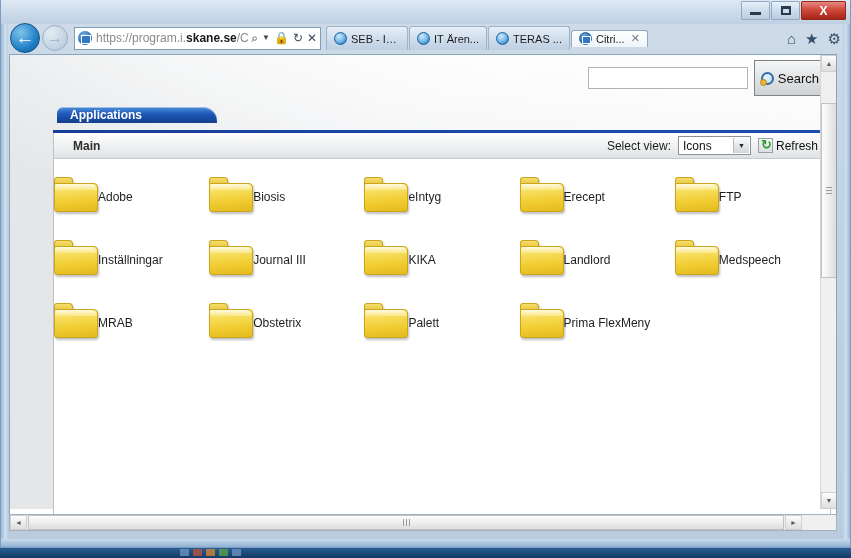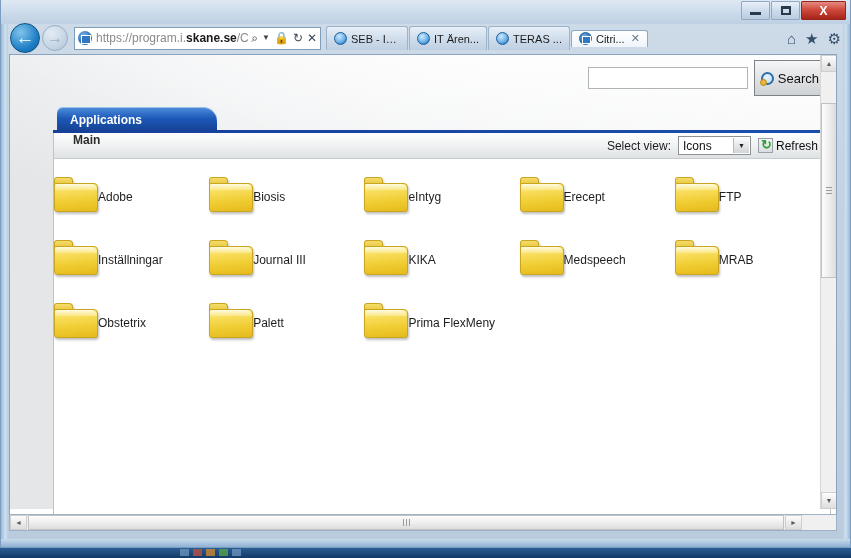--- a/index.html
+++ b/index.html
@@ -162,39 +162,39 @@
     background: radial-gradient(circle at 40% 35%, #eaf4ff, #bcdcf6);
   }
   .mag:after{ content:""; position:absolute; left:-3px; bottom:-3px; width:5px; height:5px;
     background:#e8b53a; border:1px solid #b9861b; border-radius:50%; }
 
   
   .app-panel { position:absolute; left:43px; top:52px; width:778px; height:420px; }
 
   .tabstrip { position:relative; height:26px; }
   .apps-tab {
-    position:absolute; left:4px; top:0; width:160px; height:26px;
+    position:absolute; left:4px; top:0; width:160px; height:16px;
     background: linear-gradient(180deg,#4f8fdb 0%, #1c58b8 45%, #143f8c 100%);
     border-radius:6px 14px 0 0;
     color:#ffffff; font-size:12px; font-weight:bold;
     display:flex; align-items:center; padding-left:13px;
     box-shadow: inset 0 1px 0 rgba(255,255,255,.45);
     cursor:pointer;
   }
   .tabstrip-rule {
     position:absolute; left:0; bottom:0; width:778px; height:3px;
     background: linear-gradient(90deg,#16409a,#1b4fae);
   }
 
   .panel-body {
     position:relative; width:778px; height:394px;
     background:#ffffff; border:1px solid #bcc3c9; border-top:none;
   }
   .panel-header {
-    height:26px; display:flex; 
+    height:26px; display:flex; align-items:center;
     background: linear-gradient(180deg,#ffffff,#eef0f1 55%,#dfe2e4);
     border-bottom:1px solid #c6ccd1;
     padding:0 6px;
   }
   .panel-title { font-size:12px; font-weight:bold; color:#2c2c2c; padding-left:13px; }
   .panel-tools { margin-left:auto; display:flex; align-items:center; gap:7px; padding-right:6px; }
   .sel-label { font-size:12px; color:#1c1c1c; }
   .sel-box {
     width:73px; height:19px; border:1px solid #8c9196; background:#fff;
     display:flex; align-items:center; padding-left:4px; font-size:12px; color:#111;
@@ -480,20 +480,28 @@
                 <span class="fold"></span>
             </span>
             <span class="app-label">KIKA</span>
           </div>
           <div class="app-item">
             <span class="folder">
               <span class="tab-lip"></span>
                 <span class="body"></span>
                 <span class="fold"></span>
             </span>
+            <span class="app-label">Landlord</span>
+          </div>
+          <div class="app-item">
+            <span class="folder">
+              <span class="tab-lip"></span>
+                <span class="body"></span>
+                <span class="fold"></span>
+            </span>
             <span class="app-label">Medspeech</span>
           </div>
 
           <div class="app-item">
             <span class="folder">
               <span class="tab-lip"></span>
                 <span class="body"></span>
                 <span class="fold"></span>
             </span>
             <span class="app-label">MRAB</span>

